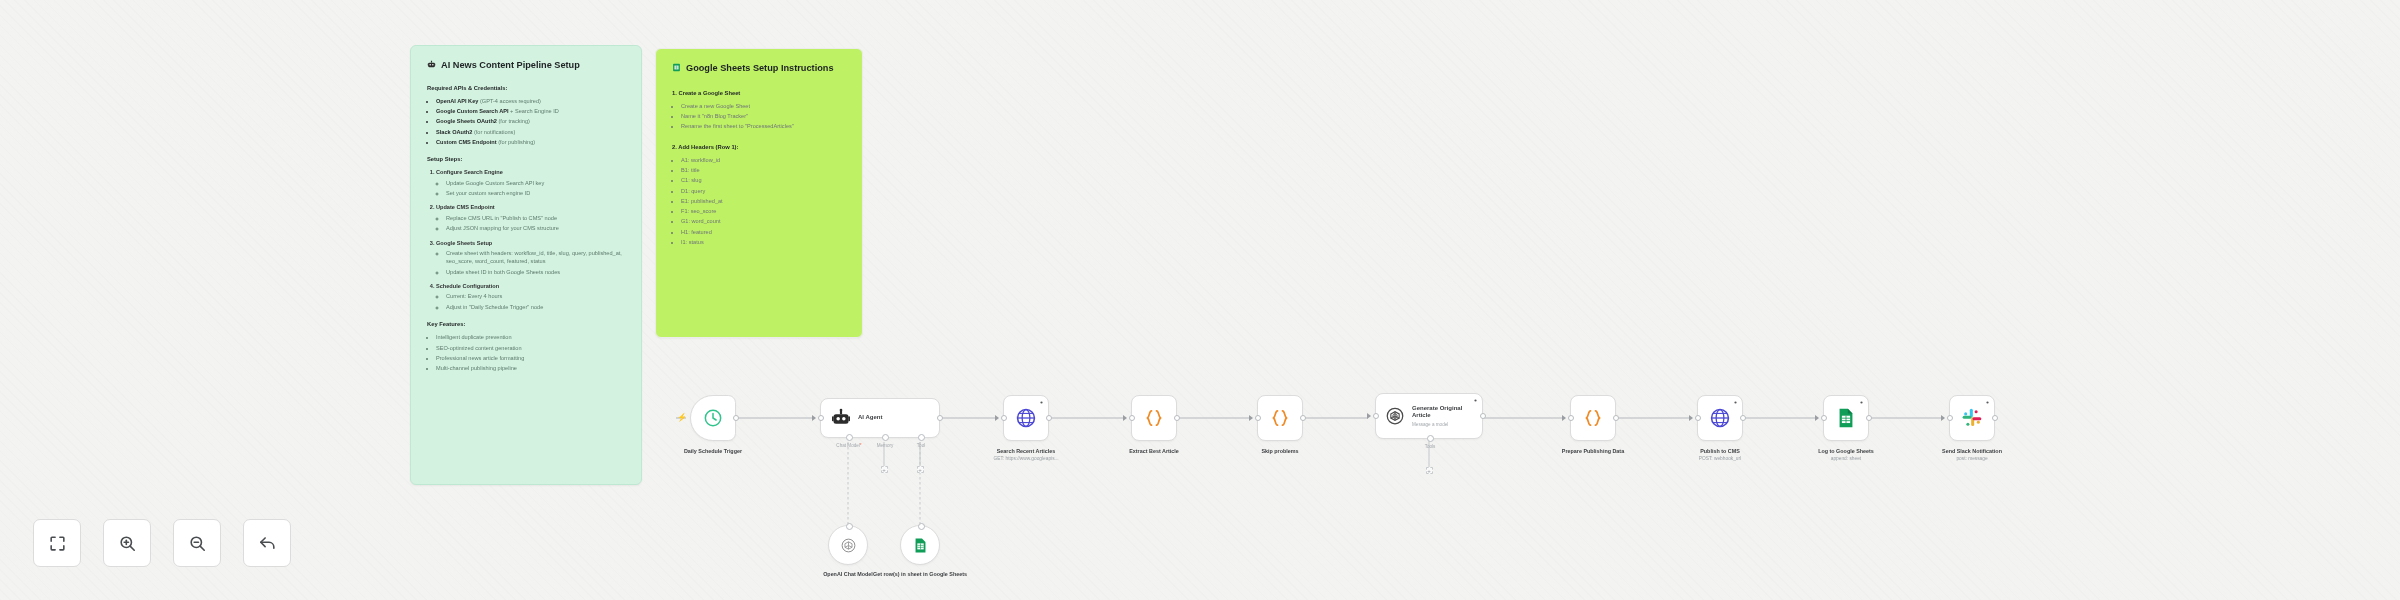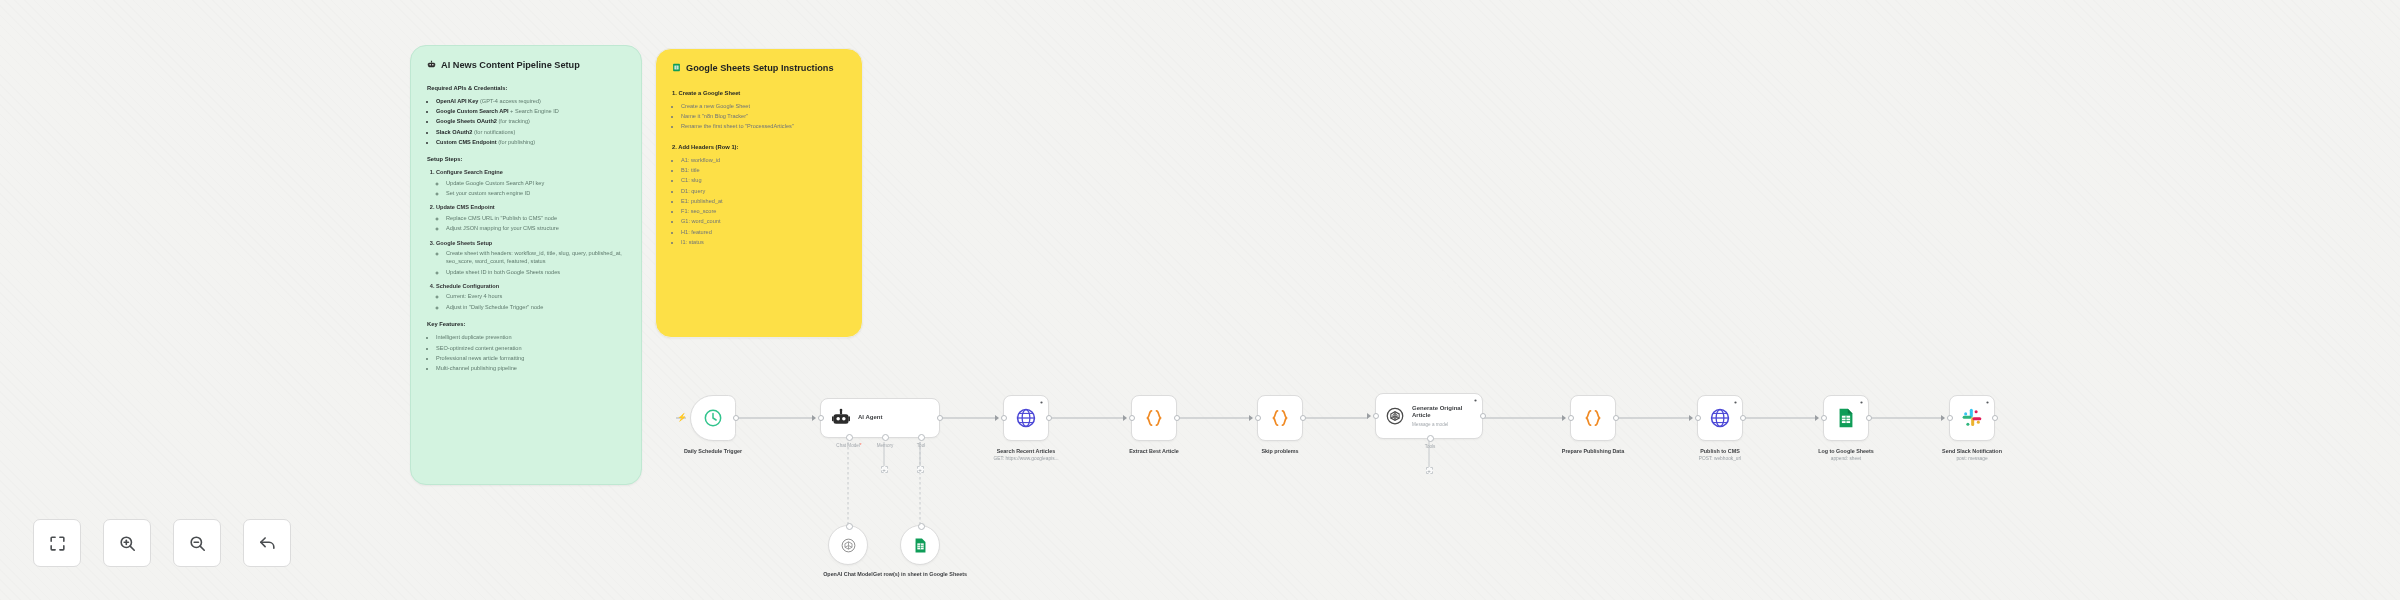--- a/index.html
+++ b/index.html
@@ -14,38 +14,38 @@
       repeating-linear-gradient(45deg, rgba(0,0,0,0.012) 0 1px, transparent 1px 7px);
     position: relative;
   }
 
   
   #canvas { position: absolute; inset: 0; }
 
   
   .sticky {
     position: absolute;
-    border-radius: 16px;
+    border-radius: 6px;
     padding: 14px 16px 16px 16px;
     font-size: 5.6px;
     line-height: 1.55;
     color: #2f3032;
     overflow: hidden;
   }
   .sticky-green {
     left: 410px; top: 45px;
     width: 232px; height: 440px;
     background: #d3f3e0;
     border: 1px solid #bfe8d2;
     box-shadow: 0 1px 2px rgba(0,0,0,0.05);
   }
   .sticky-white {
     left: 655px; top: 48px;
     width: 208px; height: 290px;
-    background: #fde047;
+    background: #bef264;
     border: 1px solid #ebebeb;
     box-shadow: 0 1px 2px rgba(0,0,0,0.04);
   }
   .sticky-title {
     font-size: 9.2px;
     font-weight: bold;
     color: #1f2224;
     line-height: 1.28;
     display: flex;
     gap: 5px;

